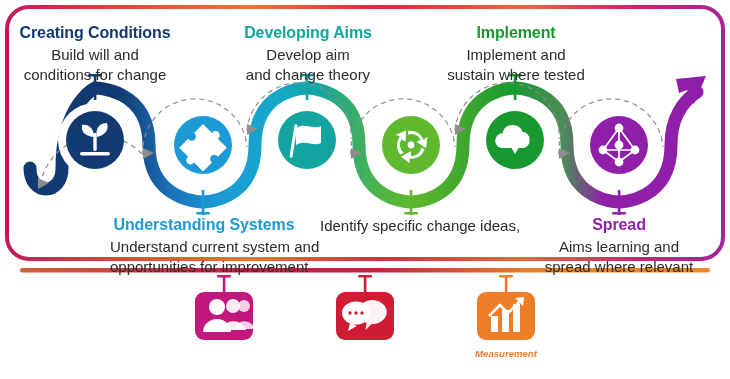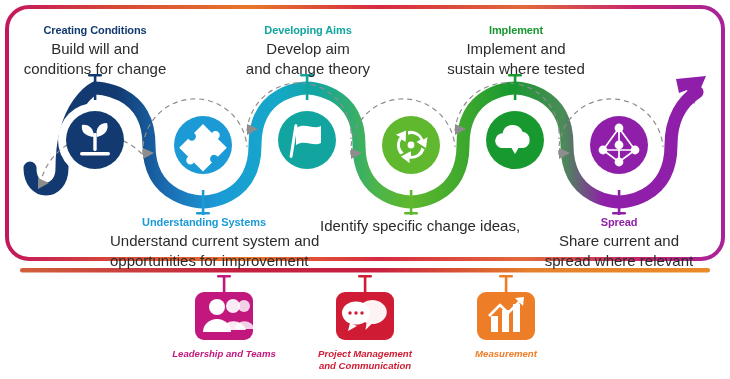--- a/index.html
+++ b/index.html
@@ -14,21 +14,21 @@
   .svg-layer{position:absolute;left:0;top:0;width:730px;height:379px;}
 
   
   .label{
     position:absolute;
     text-align:center;
     line-height:1.18;
     white-space:nowrap;
   }
   .label .ttl{
-    font-size:11px;
+    font-size:16px;
     font-weight:bold;
     letter-spacing:-0.1px;
     display:block;
     margin-bottom:2px;
   }
   .label .sub{
     font-size:15px;
     color:#2b2b2b;
     font-weight:normal;
     display:block;
@@ -319,30 +319,23 @@
     <span class="sub">Understand current system and</span>
     <span class="sub">opportunities for improvement</span>
   </div>
 
   <div class="label" style="left:320px;top:216px;width:182px;color:#5fb82d;">
     <span class="sub">Identify specific change ideas,</span>
   </div>
 
   <div class="label" style="left:538px;top:216px;width:162px;color:#8f1fa8;">
     <span class="ttl">Spread</span>
-    <span class="sub">Share current and</span>
+    <span class="sub">Aims learning and</span>
     <span class="sub">spread where relevant</span>
   </div>
 
-  <div class="enabler-cap" style="left:154px;top:348px;width:140px;color:#c2187e;">
-    <span>Leadership and Teams</span>
-  </div>
-
-  <div class="enabler-cap" style="left:295px;top:348px;width:140px;color:#cf1c34;">
-    <span>Project Management</span><br>
-    <span>and Communication</span>
-  </div>
+
 
   <div class="enabler-cap" style="left:436px;top:348px;width:140px;color:#ed7d26;">
     <span>Measurement</span>
   </div>
 
 </div>
 
 </body></html>

